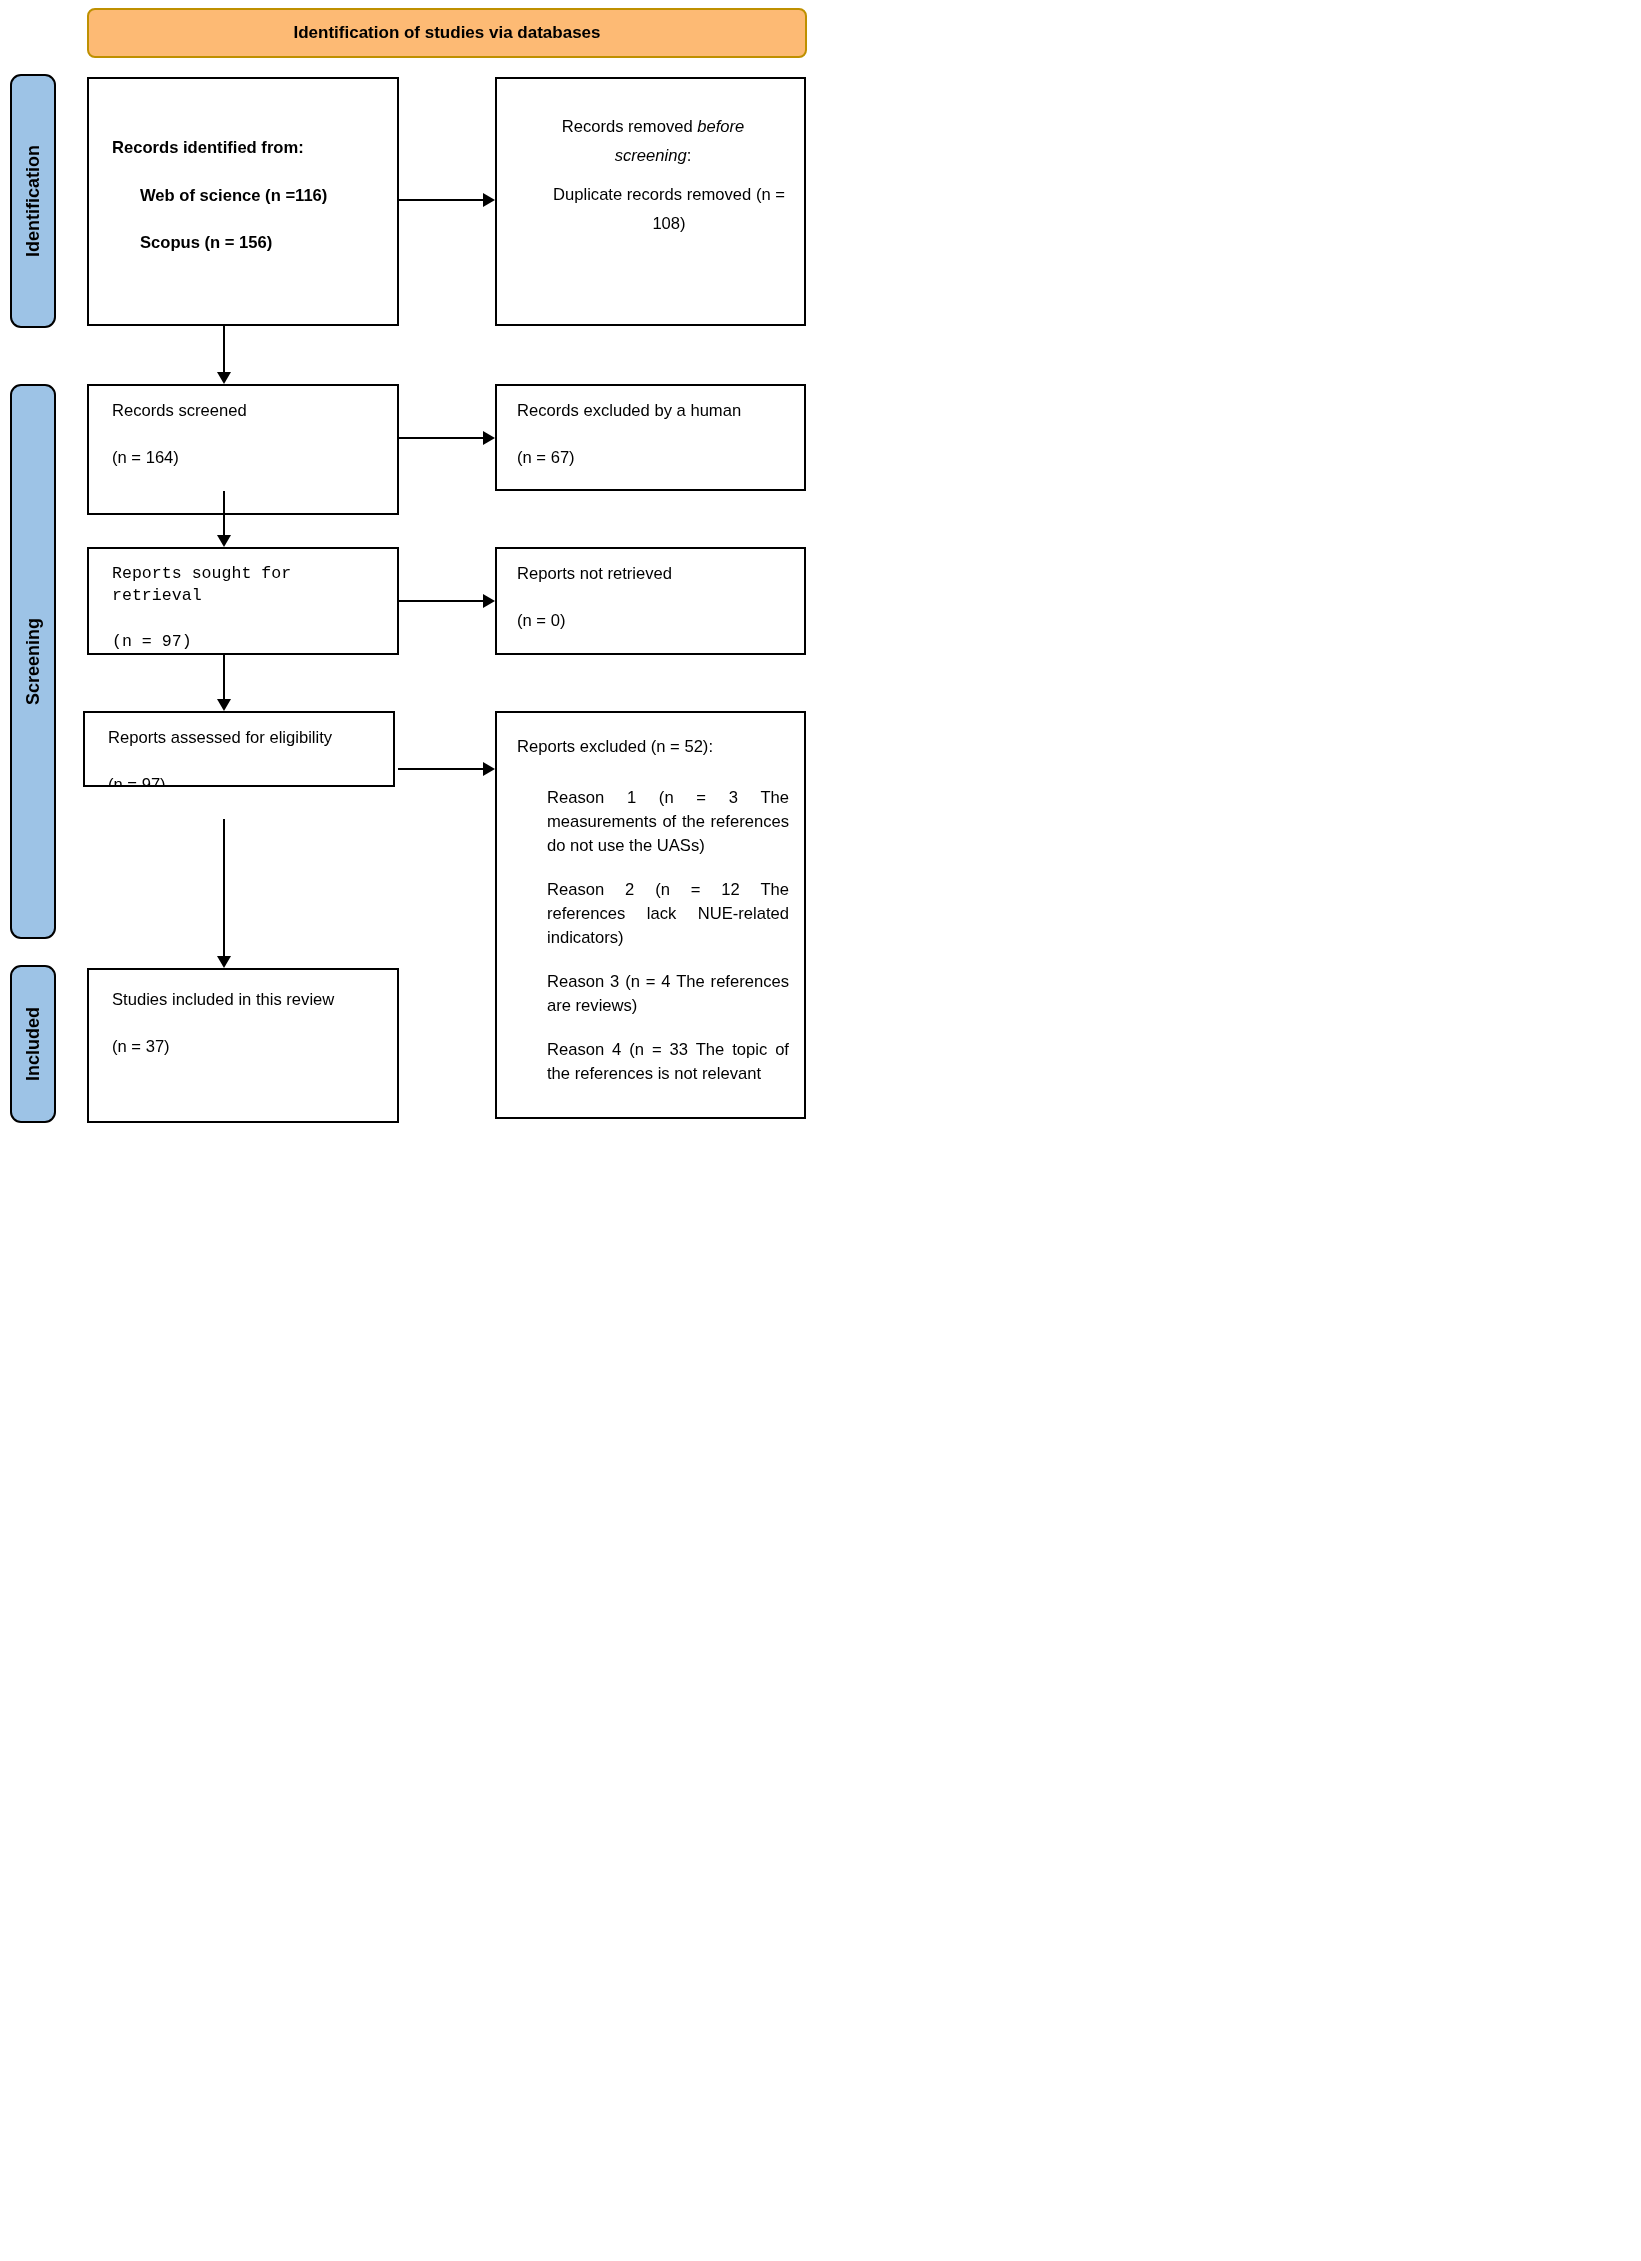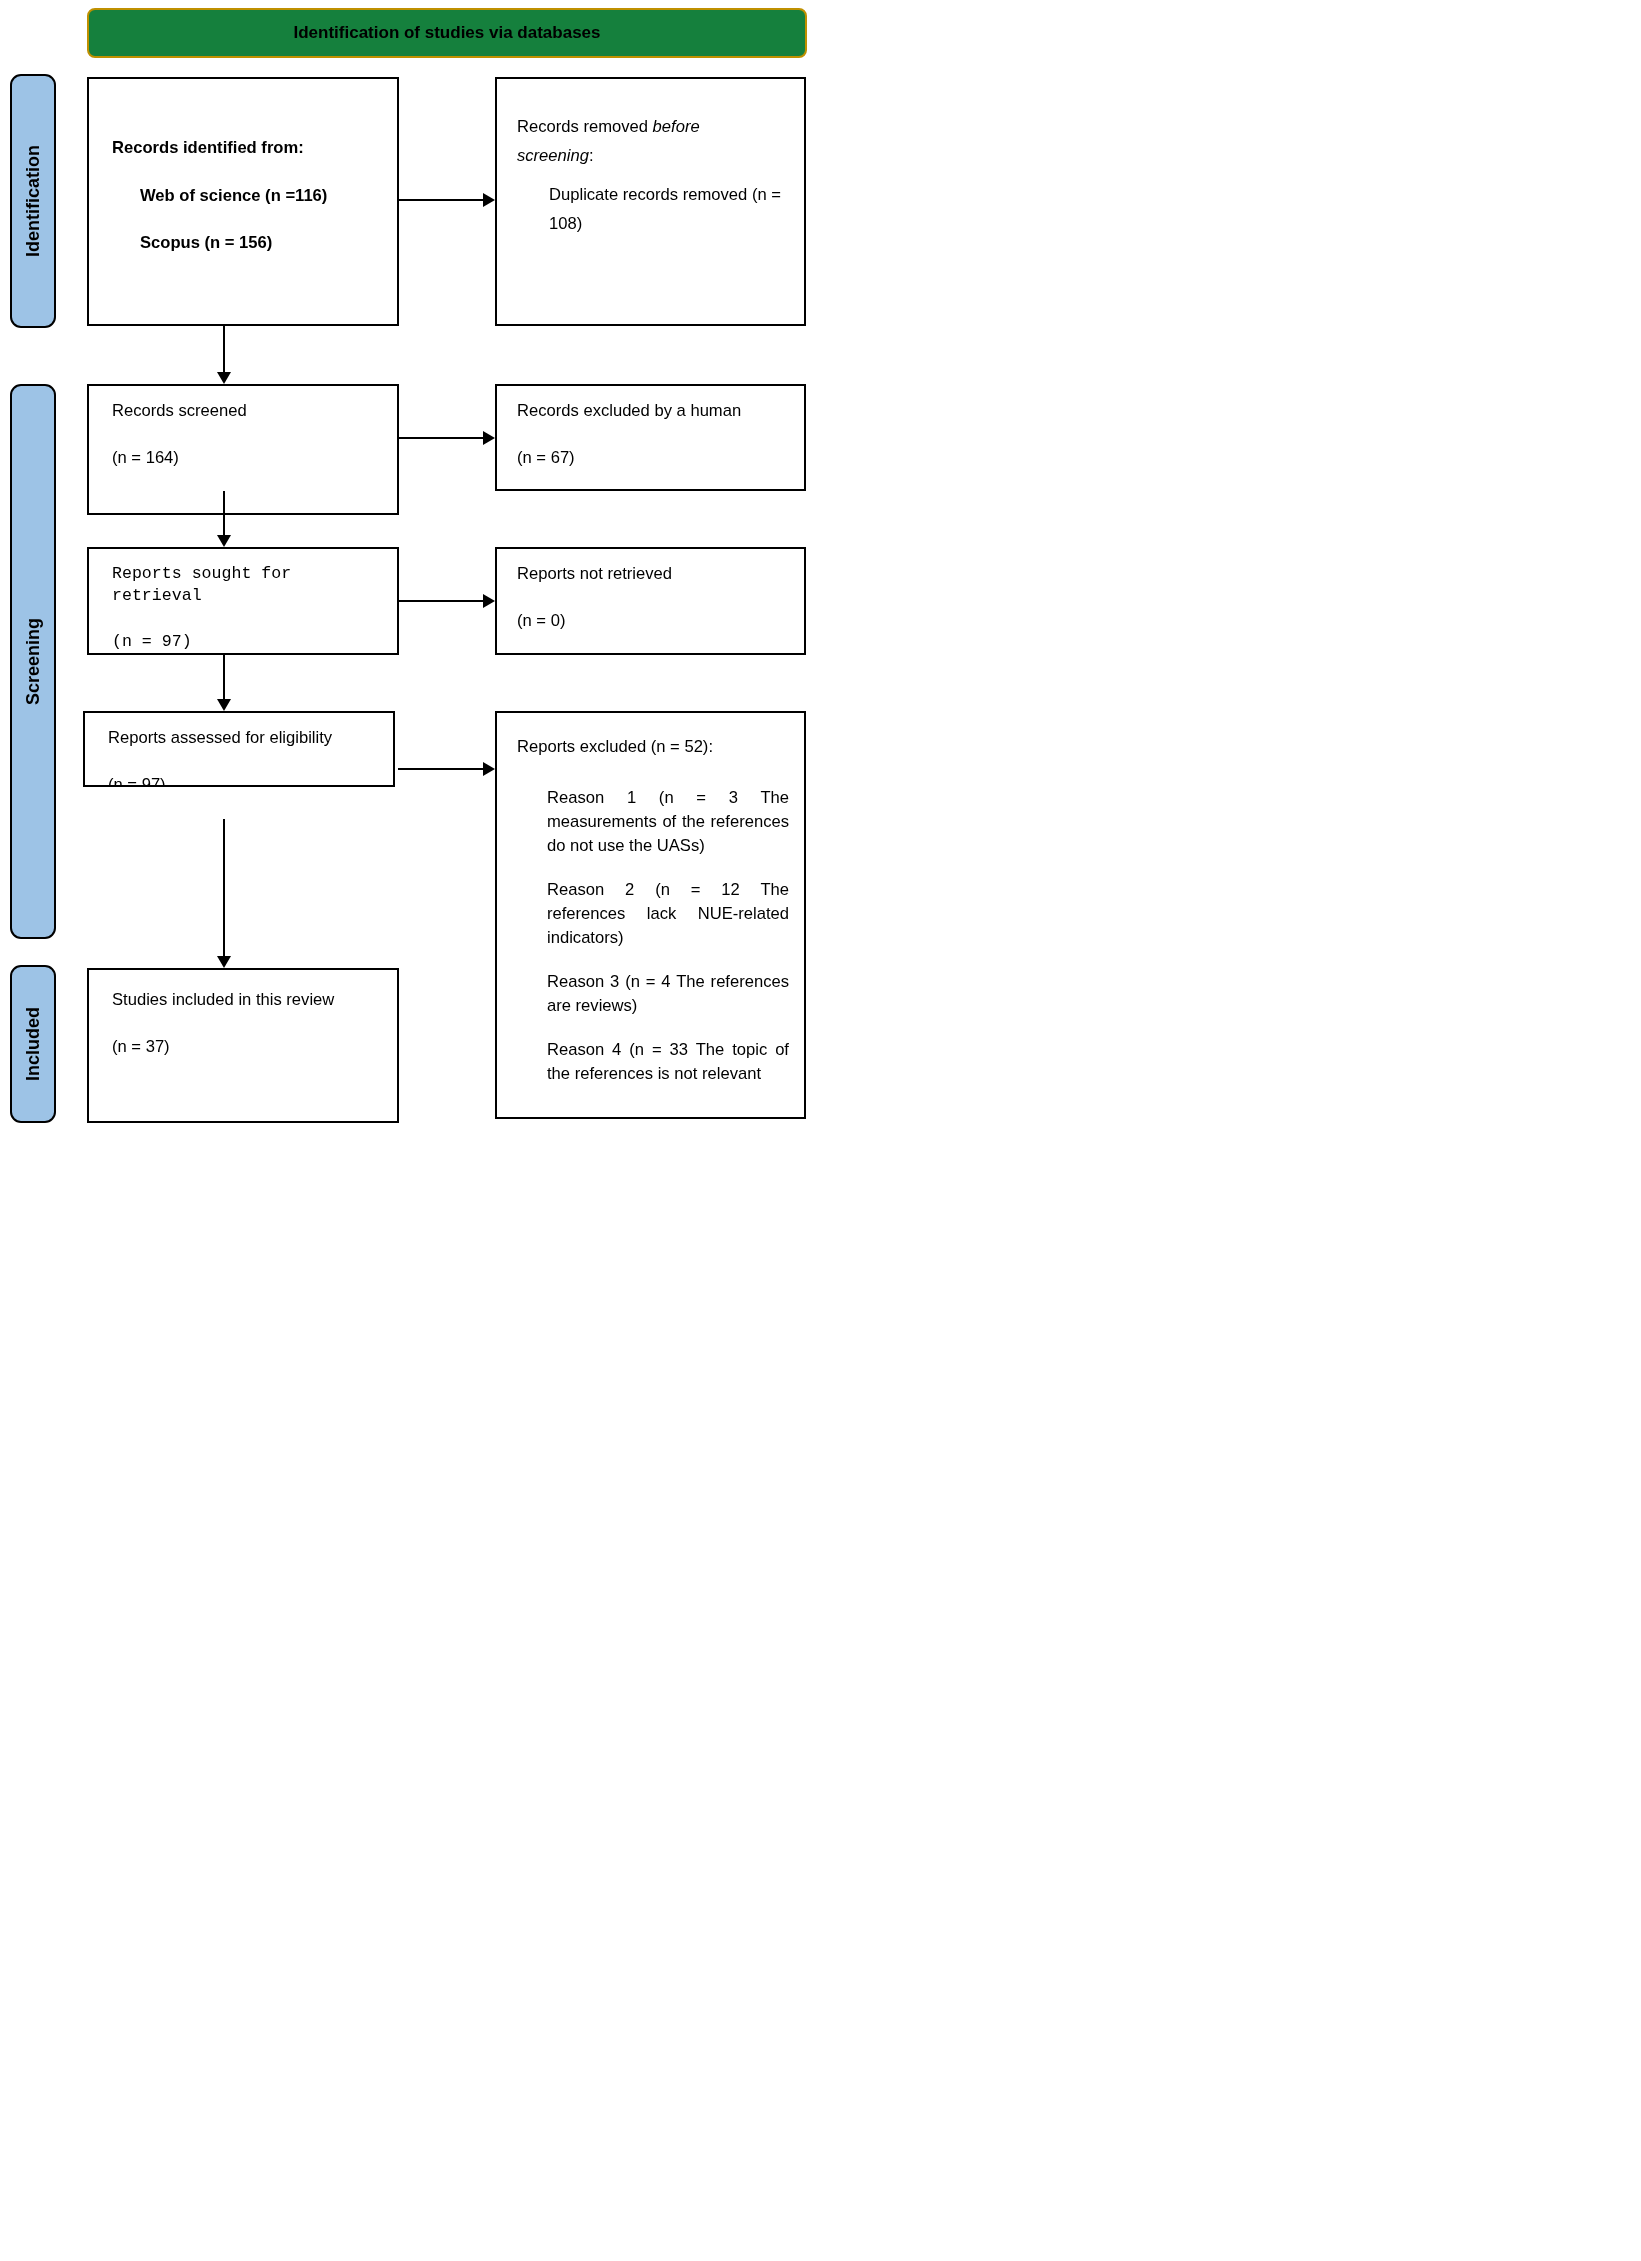--- a/index.html
+++ b/index.html
@@ -3,21 +3,21 @@
 <meta charset="utf-8">
 <style>
   html,body{margin:0;padding:0;background:#fff;}
   #canvas{
     position:relative;width:821px;height:1131px;background:#fff;
     font-family:"Liberation Sans",sans-serif;color:#000;
   }
   
   .banner{
     position:absolute;left:87px;top:7.6px;width:720px;height:50px;
-    background:#15803d;border:2px solid #BF9000;border-radius:8px;
+    background:#fdba74;border:2px solid #BF9000;border-radius:8px;
     display:flex;align-items:center;justify-content:center;
     font-weight:bold;font-size:17px;box-sizing:border-box;
   }
   
   .stage{
     position:absolute;left:10px;width:46px;background:#9DC3E6;
     border:2.5px solid #000;border-radius:11px;box-sizing:border-box;
     display:flex;align-items:center;justify-content:center;
   }
   .stage span{
@@ -27,21 +27,21 @@
   #stage-identification{top:74px;height:254px;}
   #stage-screening{top:384px;height:555px;}
   #stage-included{top:965px;height:158px;}
   
   .fbox{
     position:absolute;background:#fff;border:2px solid #000;
     font-size:16.6px;line-height:1.3;box-sizing:border-box;overflow:hidden;
   }
   #box-identified{left:87px;top:77px;width:312px;height:249px;padding:58px 20px 0 23px;font-weight:bold;}
   #box-identified .item{padding-left:28px;margin-top:26px;}
-  #box-removed{left:495px;top:77px;width:311px;height:249px;padding:33px 15px 0 20px;line-height:1.75;}
+  #box-removed{left:495px;top:77px;width:311px;height:249px;padding:33px 15px 0 20px;line-height:1.75;text-align:center;}
   #box-removed .item{padding-left:32px;margin-top:10px;}
   #box-screened{left:87px;top:384px;width:312px;height:131px;padding:14px 20px 0 23px;}
   #box-excluded-human{left:495px;top:384px;width:311px;height:107px;padding:14px 15px 0 20px;}
   #box-sought{left:87px;top:547px;width:312px;height:108px;padding:14px 20px 0 23px;font-family:Liberation Mono, monospace;}
   #box-not-retrieved{left:495px;top:547px;width:311px;height:108px;padding:14px 15px 0 20px;}
   #box-assessed{left:83px;top:711px;width:312px;height:76px;padding:14px 20px 0 23px;}
   #box-excluded-reports{left:495px;top:711px;width:311px;height:408px;padding:23px 15px 0 20px;}
   #box-excluded-reports .reason{
     padding-left:30px;margin-top:20px;text-align:justify;line-height:1.45;
   }

